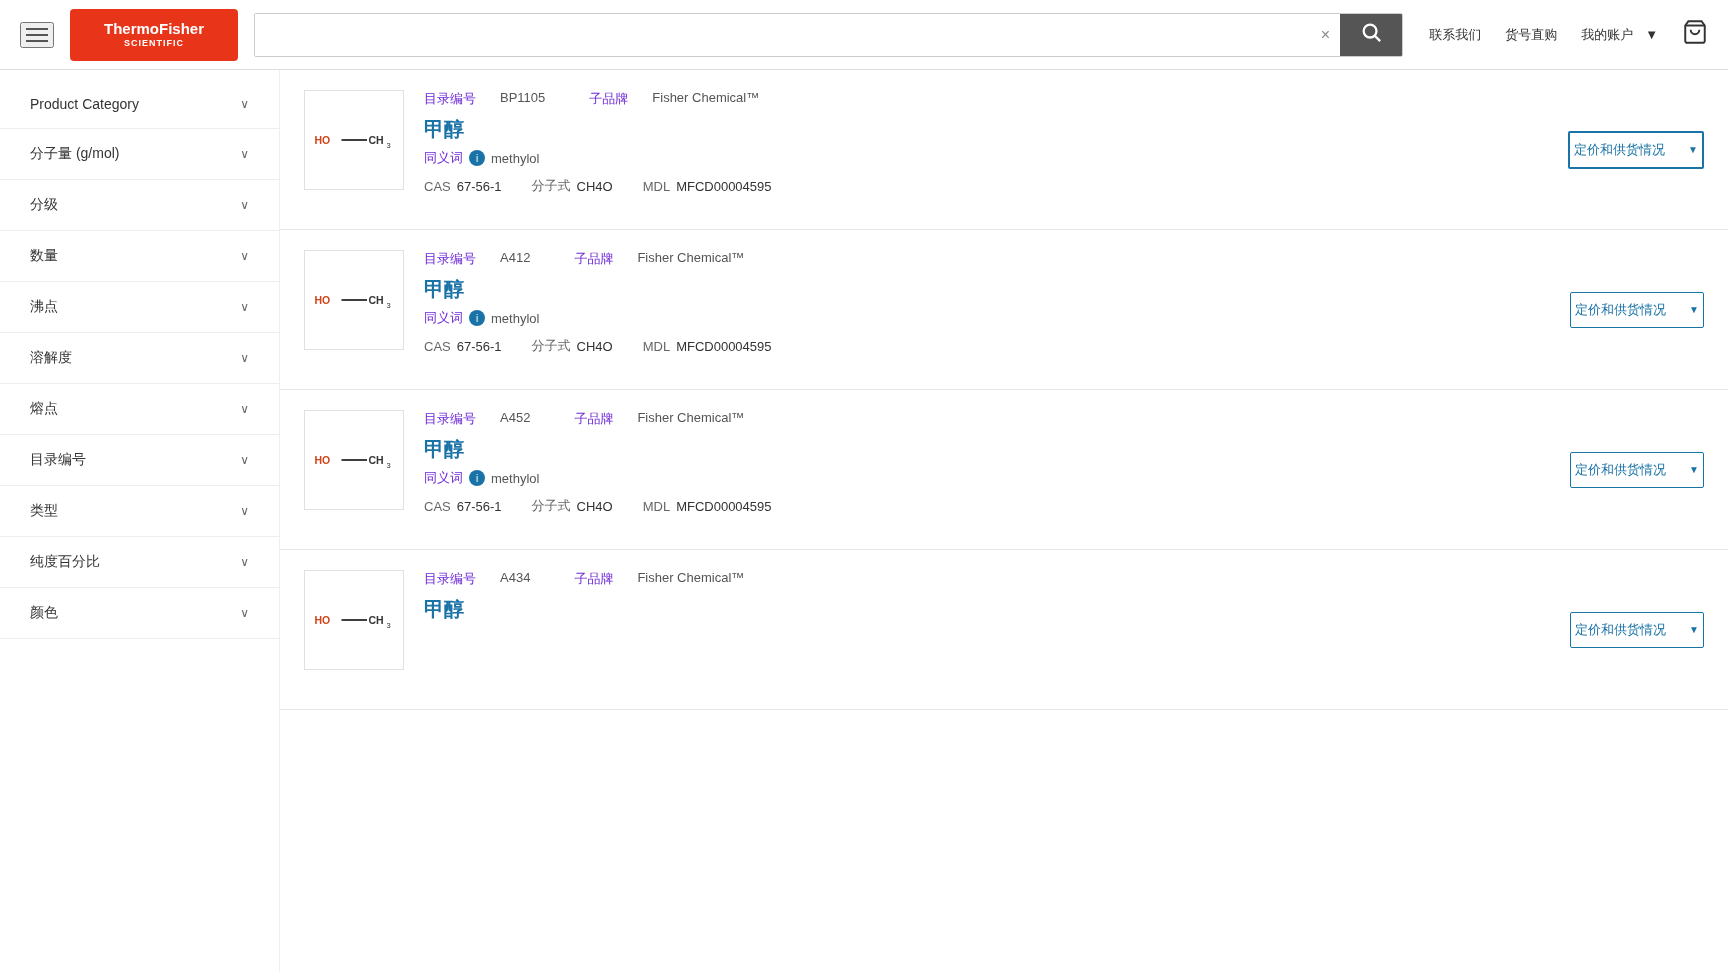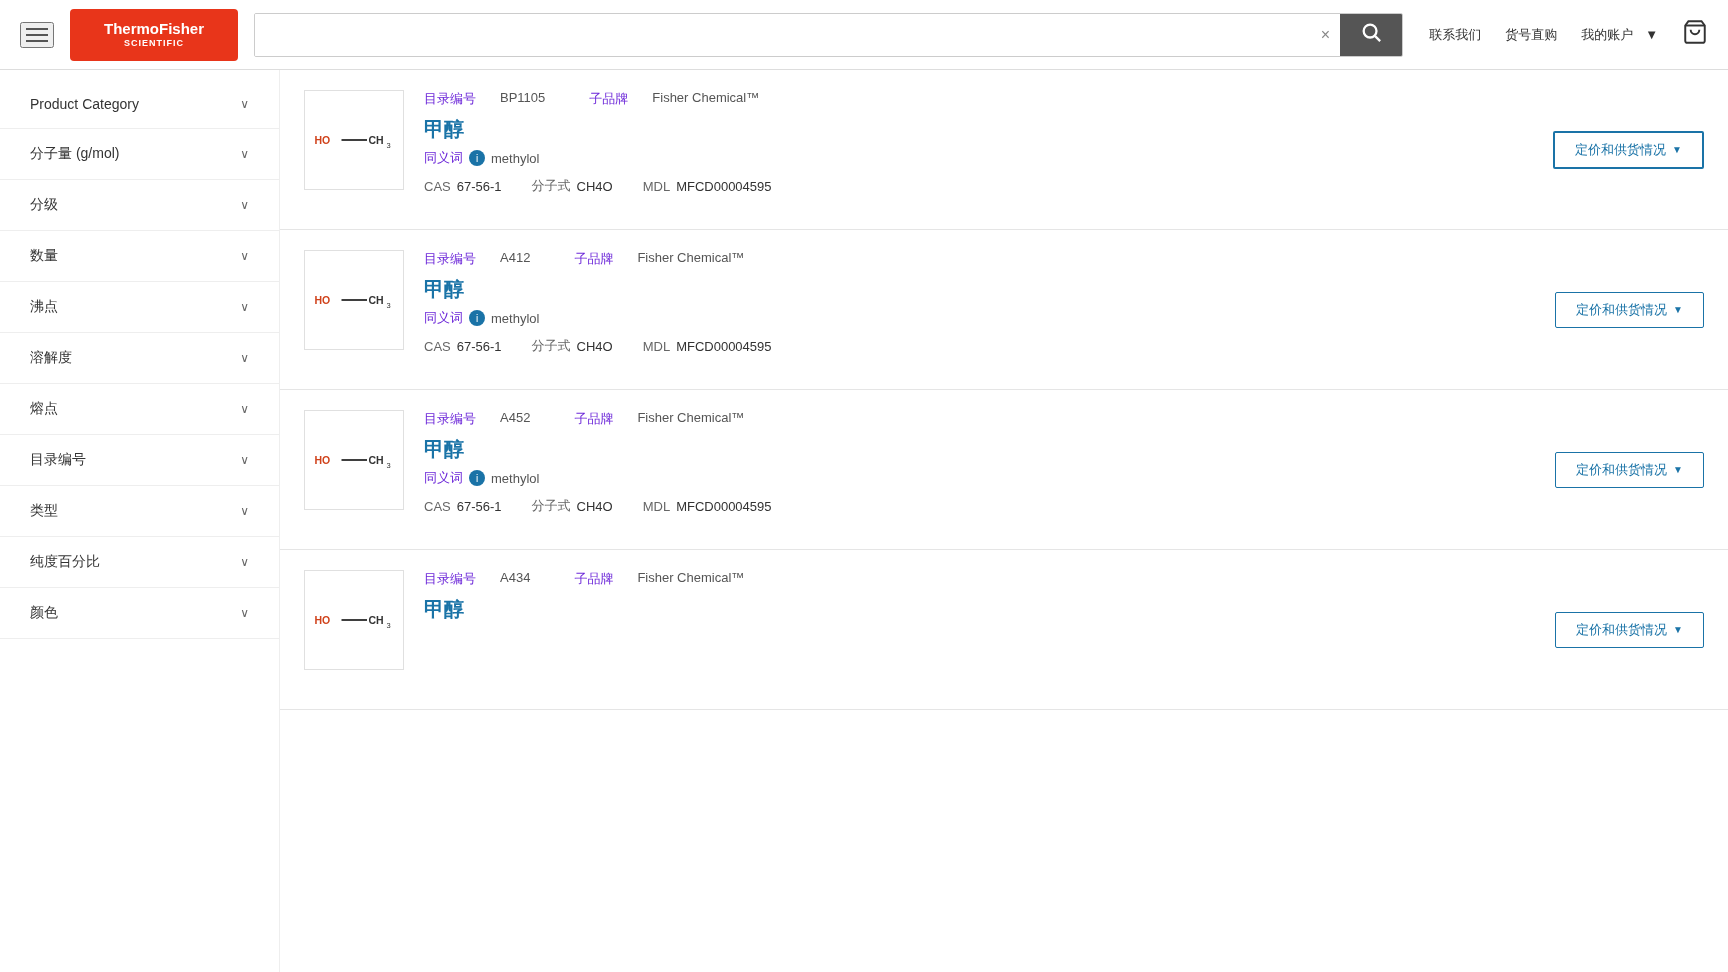--- a/index.html
+++ b/index.html
@@ -205,27 +205,27 @@
     .product-action {
       display: flex;
       align-items: center;
       flex-shrink: 0;
       margin-left: auto;
     }
     .pricing-btn {
       border: 1px solid #1a73a7;
       color: #1a73a7;
       background: #fff;
-      padding: 8px 20px;
+      padding: 8px 4px;
       font-size: 13px;
       cursor: pointer;
       border-radius: 2px;
       display: flex;
       align-items: center;
-      gap: 6px;
+      gap: 23px;
       white-space: nowrap;
     }
     .pricing-btn.active {
       border: 2px solid #1a73a7;
     }
     .pricing-btn .dropdown-arrow {
       font-size: 10px;
     }
   </style>
 </head>

